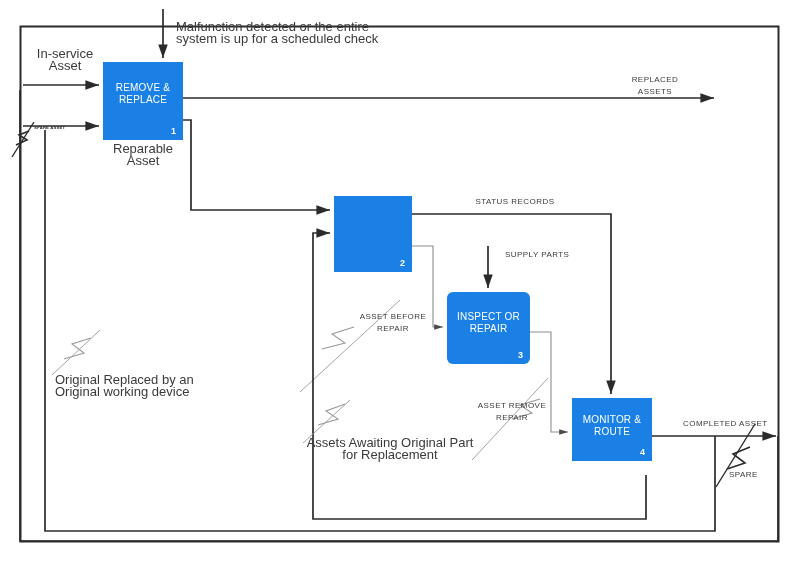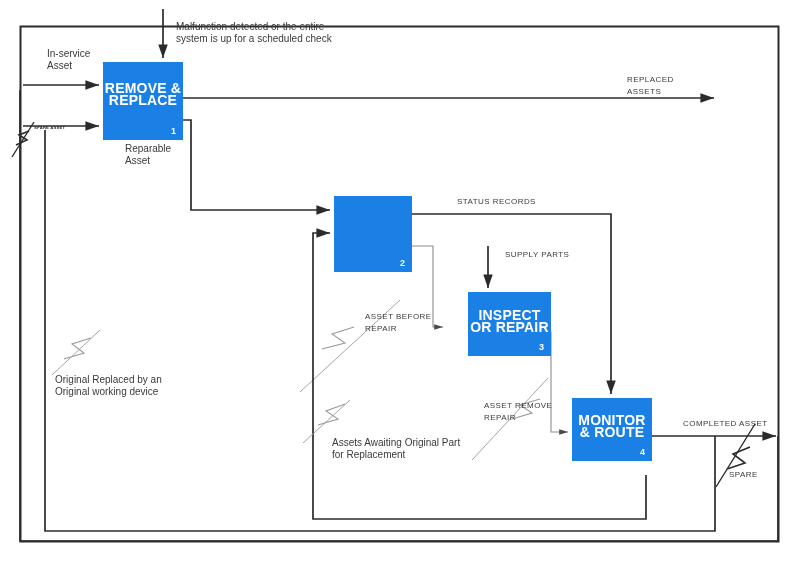--- a/index.html
+++ b/index.html
@@ -27,40 +27,40 @@
     background: #1a80e5;
     box-sizing: border-box;
     color: #ffffff;
   }
   .proc-title {
     position: absolute;
     left: 0;
     right: 0;
     top: 26%;
     text-align: center;
-    font-weight: bold;
-    font-size: 14px;
+    font-weight: normal;
+    font-size: 10px;
     line-height: 12px;
     letter-spacing: 0.2px;
   }
   .proc-num {
     position: absolute;
     right: 7px;
     bottom: 4px;
     font-weight: bold;
     font-size: 9px;
   }
   .lbl {
     position: absolute;
     color: #3a3a3a;
-    font-size: 10px;
+    font-size: 13px;
     line-height: 11.5px;
     white-space: pre-line;
   }
-  .lbl-c { text-align: left; margin-left: 27px; }
+  .lbl-c { text-align: center; }
   .lbl-l { text-align: left; }
   .lbl-caps {
     letter-spacing: 0.45px;
     font-size: 8px;
   }
   .lbl-tiny {
     font-size: 4.2px;
     letter-spacing: 0.2px;
     font-weight: bold;
     color: #2b2b2b;
@@ -127,21 +127,21 @@
   <div class="proc-box" style="left:103px; top:62px; width:80px; height:78px;">
     <div class="proc-title">REMOVE &amp;
 REPLACE</div>
     <div class="proc-num">1</div>
   </div>
 
   <div class="proc-box" style="left:334px; top:196px; width:78px; height:76px;">
     <div class="proc-num">2</div>
   </div>
 
-  <div class="proc-box" style="left:468px; top:292px; width:83px; height:64px;">
+  <div class="proc-box" style="left:447px; top:292px; width:83px; height:72px;border-radius:6px;">
     <div class="proc-title">INSPECT OR
 REPAIR</div>
     <div class="proc-num">3</div>
   </div>
 
   <div class="proc-box" style="left:572px; top:398px; width:80px; height:63px;">
     <div class="proc-title">MONITOR &amp;
 ROUTE</div>
     <div class="proc-num">4</div>
   </div>

